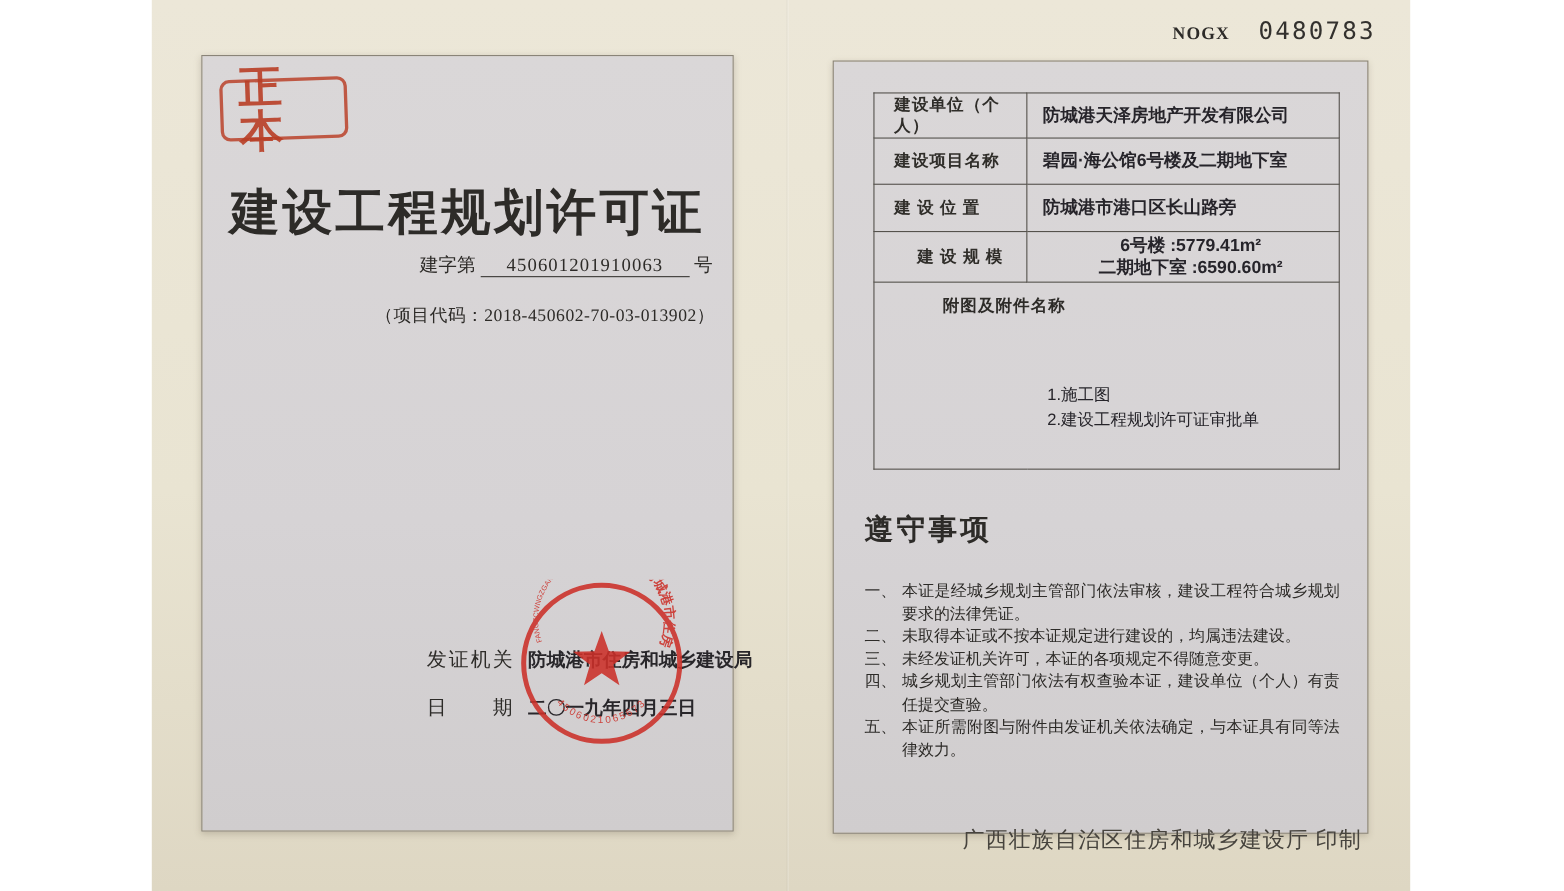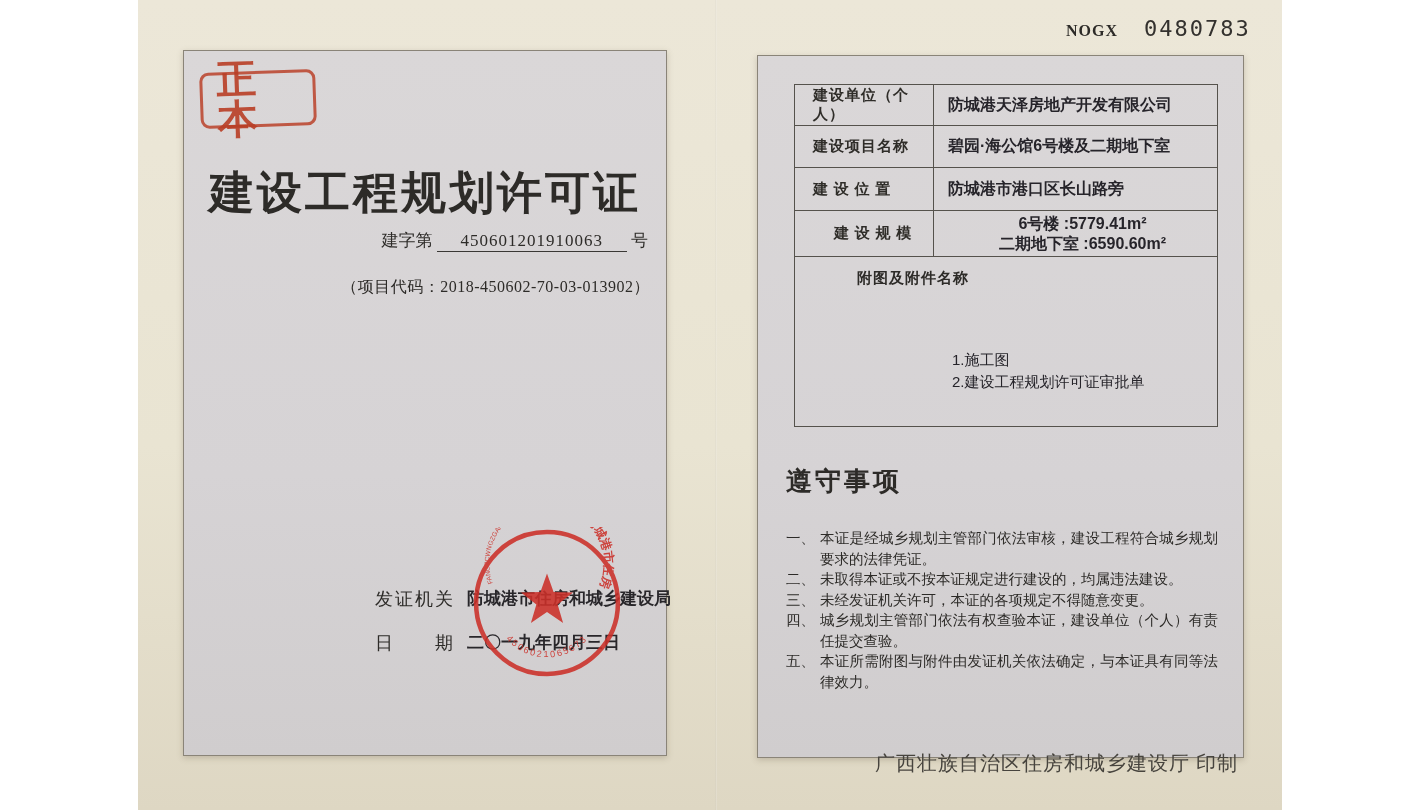--- a/index.html
+++ b/index.html
@@ -29,21 +29,21 @@
   .country { position:absolute; left:0; top:52px; width:100%; text-align:center;
     font-size:33px; letter-spacing:7px; padding-left:40px; }
   .cert-title { position:absolute; left:0; top:112px; width:100%; text-align:center;
     font-size:45px; font-weight:bold; letter-spacing:3px; }
   .certno { position:absolute; right:18px; top:178px; font-size:17px; }
   .certno .num { display:inline-block; min-width:190px; text-align:center;
     border-bottom:1px solid #3a3835; padding:0 8px; letter-spacing:1px; }
   .projcode { position:absolute; right:16px; top:226px; font-size:16px; letter-spacing:0.5px; }
   .body-par { position:absolute; left:27px; top:286px; width:438px;
     font-size:22px; line-height:39px; text-indent:2em; text-align:justify; }
-  .field-row { position:absolute; left:191px; font-size:18px; display:flex; align-items:flex-start; }
+  .field-row { position:absolute; left:204px; font-size:18px; display:flex; align-items:center; }
   .row-issuer { top:536px; }
   .row-date { top:580px; }
   .field-label { letter-spacing:2px; white-space:pre; }
   .field-value { margin-left:12px; font-size:17px; font-weight:bold; white-space:nowrap;
     font-family:"Liberation Sans", sans-serif; color:#28262a; }
   .seal { position:absolute; left:287px; top:476px; width:152px; height:152px; opacity:0.88; z-index:3; }
 
   
   .info-table { position:absolute; left:36px; top:28px; width:424px;
     border:1px solid #55524c; border-collapse:collapse; table-layout:fixed; }

